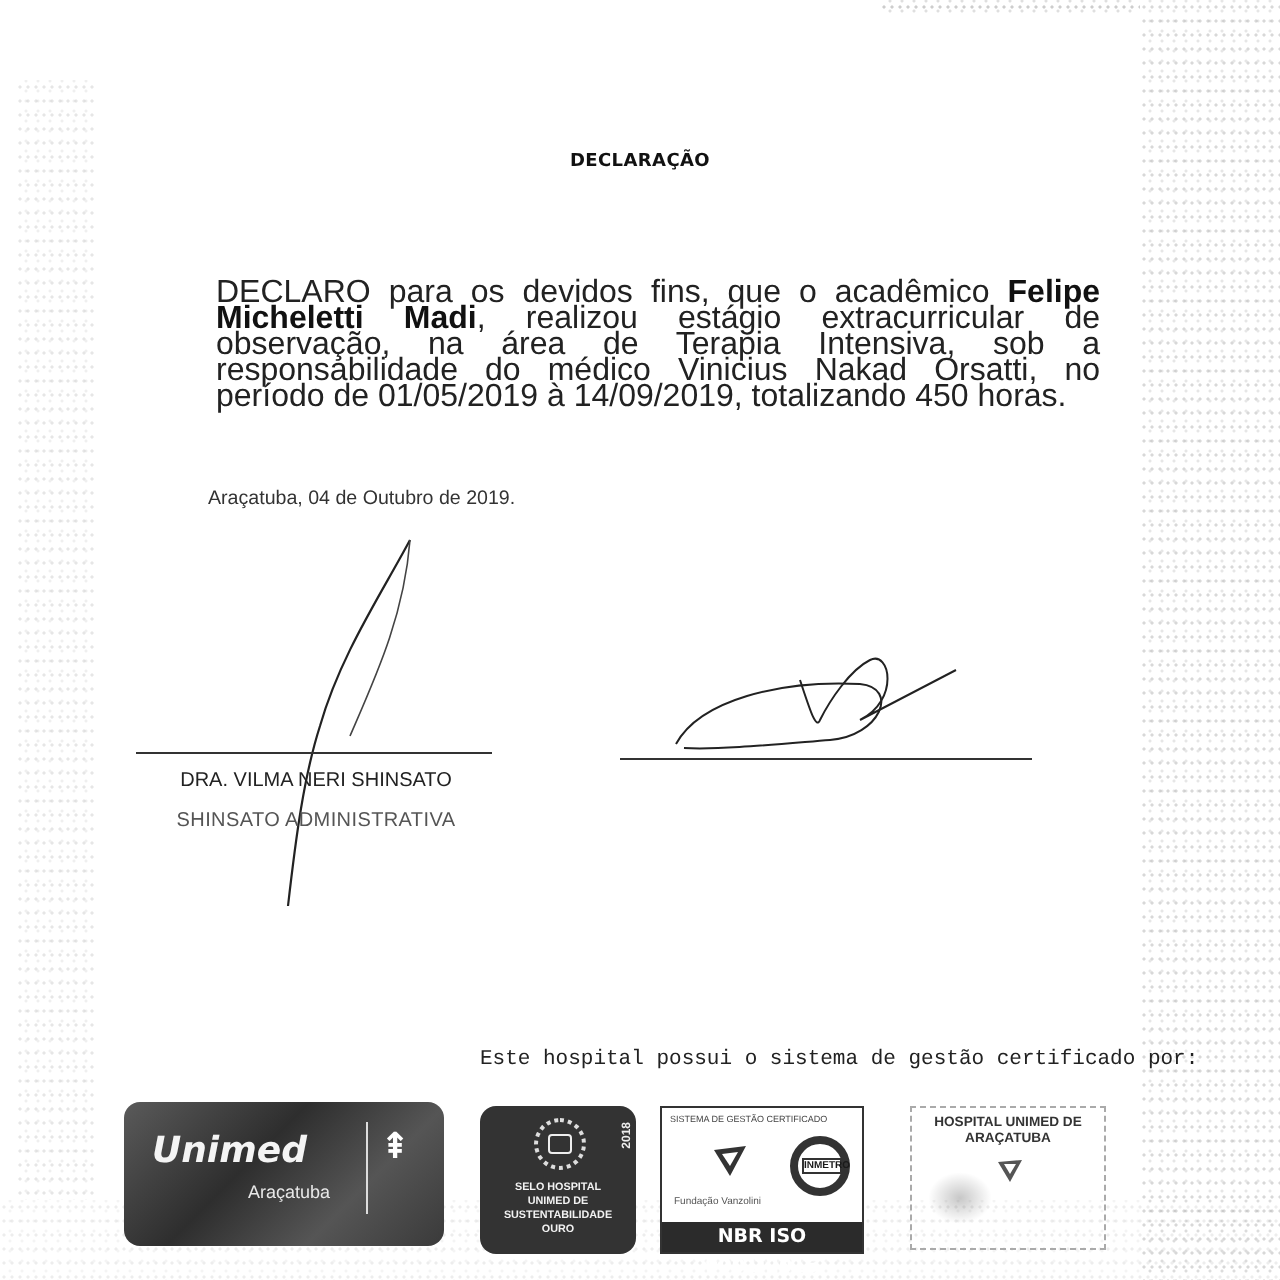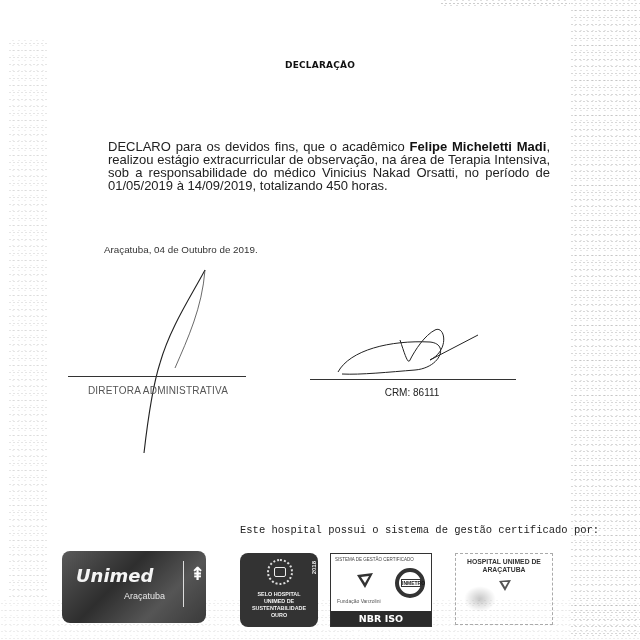--- a/index.html
+++ b/index.html
@@ -18,27 +18,27 @@
     background-size: 4px 7px, 6px 5px;
     background-position: 0 0, 2px 3px;
     pointer-events: none;
   }
   .noise.right { right: 0; top: 0; width: 70px; height: 640px; opacity: 0.55; }
   .noise.left { left: 8px; top: 40px; width: 40px; height: 560px; opacity: 0.35; }
   .noise.top { left: 440px; top: 0; width: 130px; height: 8px; opacity: 0.7; }
   .noise.bottom { left: 0; top: 600px; width: 640px; height: 40px; opacity: 0.25; }
 
   .title {
-    position: absolute; left: 0; width: 640px; top: 60px;
+    position: absolute; left: 0; width: 640px; top: 76px;
     text-align: center; font-family: "DejaVu Sans", sans-serif;
     font-weight: bold; font-size: 9px; letter-spacing: 0.2px; color: #111;
   }
   .body-text {
     position: absolute; left: 108px; top: 140px; width: 442px;
-    font-size: 13px; line-height: 13px; text-align: justify; color: #222;
+    font-size: 16px; line-height: 13px; text-align: justify; color: #222;
   }
   .body-text b { color: #111; }
   .place-date {
     position: absolute; left: 104px; top: 244px;
     font-size: 9.8px; color: #333;
   }
   .sig-line {
     position: absolute; height: 1px; background: #333;
   }
   .sig-line.left { left: 68px; top: 376px; width: 178px; }
@@ -52,21 +52,21 @@
 
   .signature { position: absolute; pointer-events: none; }
 
   .cert-caption {
     position: absolute; left: 240px; top: 524px;
     font-family: Liberation Mono, monospace; font-size: 10.5px; color: #222;
   }
 
   .logo { position: absolute; box-sizing: border-box; }
   .logo.unimed {
-    left: 62px; top: 551px; width: 144px; height: 72px;
+    left: 62px; top: 551px; width: 160px; height: 72px;
     background: linear-gradient(135deg, #5a5a5a, #2e2e2e 40%, #555 70%, #3a3a3a);
     border-radius: 8px; color: #fff;
   }
   .unimed-word {
     position: absolute; left: 14px; top: 14px;
     font-family: "DejaVu Sans", sans-serif; font-weight: bold; font-size: 18px;
     font-style: italic; color: #f4f4f4;
   }
   .unimed-divider { position: absolute; left: 121px; top: 10px; width: 1px; height: 46px; background: #ddd; }
   .unimed-tree {
@@ -155,25 +155,25 @@
 </svg>
 <svg class="signature" style="left:330px;top:320px;" width="150" height="60" viewBox="0 0 150 60">
   <path d="M8 52 C 20 30, 60 20, 100 22 C 120 24, 110 48, 85 50 C 60 52, 30 55, 12 54" stroke="#222" stroke-width="1" fill="none"></path>
   <path d="M70 20 C 75 35, 78 45, 80 40 C 85 30, 95 15, 105 10 C 115 5, 120 30, 100 40 L 148 15" stroke="#222" stroke-width="1" fill="none"></path>
 </svg>
 
 <div class="sig-line left"></div>
 <div class="sig-line right"></div>
 
 <div class="signer left">
-  <div class="role">DIRETORA ADMINISTRATIVA</div>
+  <div>DRA. VILMA NERI SHINSATO</div>
+  <div class="role">SHINSATO ADMINISTRATIVA</div>
 </div>
 
 <div class="signer right">
-  <div>CRM: 86111</div>
 </div>
 
 <div class="cert-caption">Este hospital possui o sistema de gestão certificado por:</div>
 
 <div class="logo unimed">
   <span class="unimed-word">Unimed</span>
   <span class="unimed-divider"></span>
   <span class="unimed-tree">⇞</span>
   <span class="unimed-city">Araçatuba</span>
 </div>

